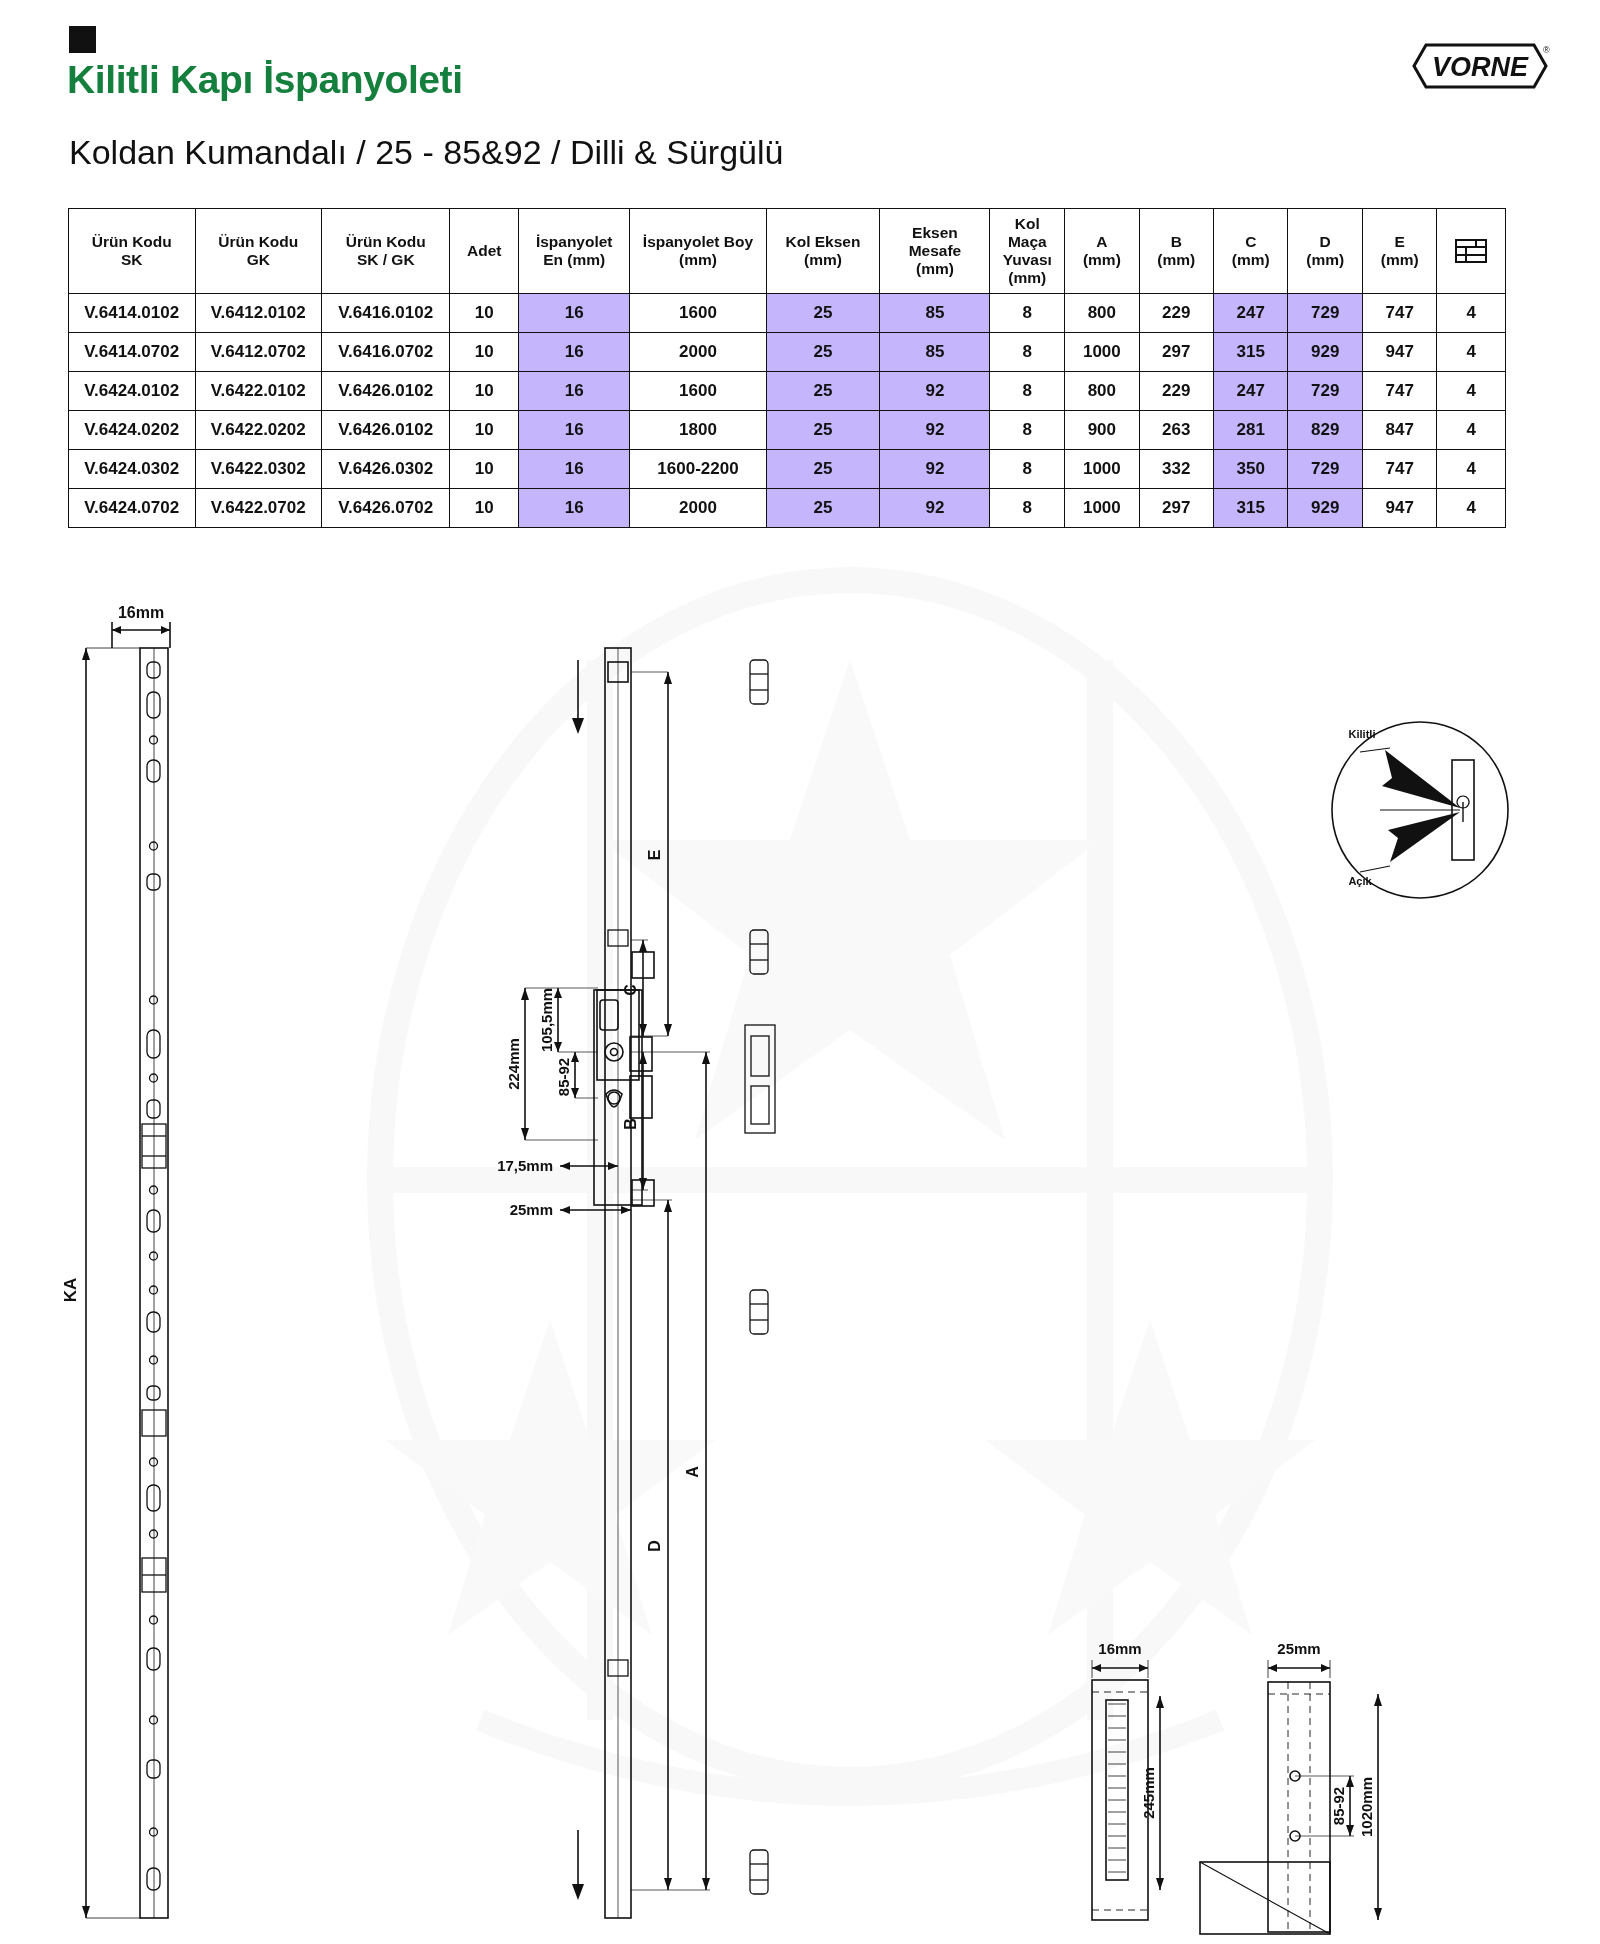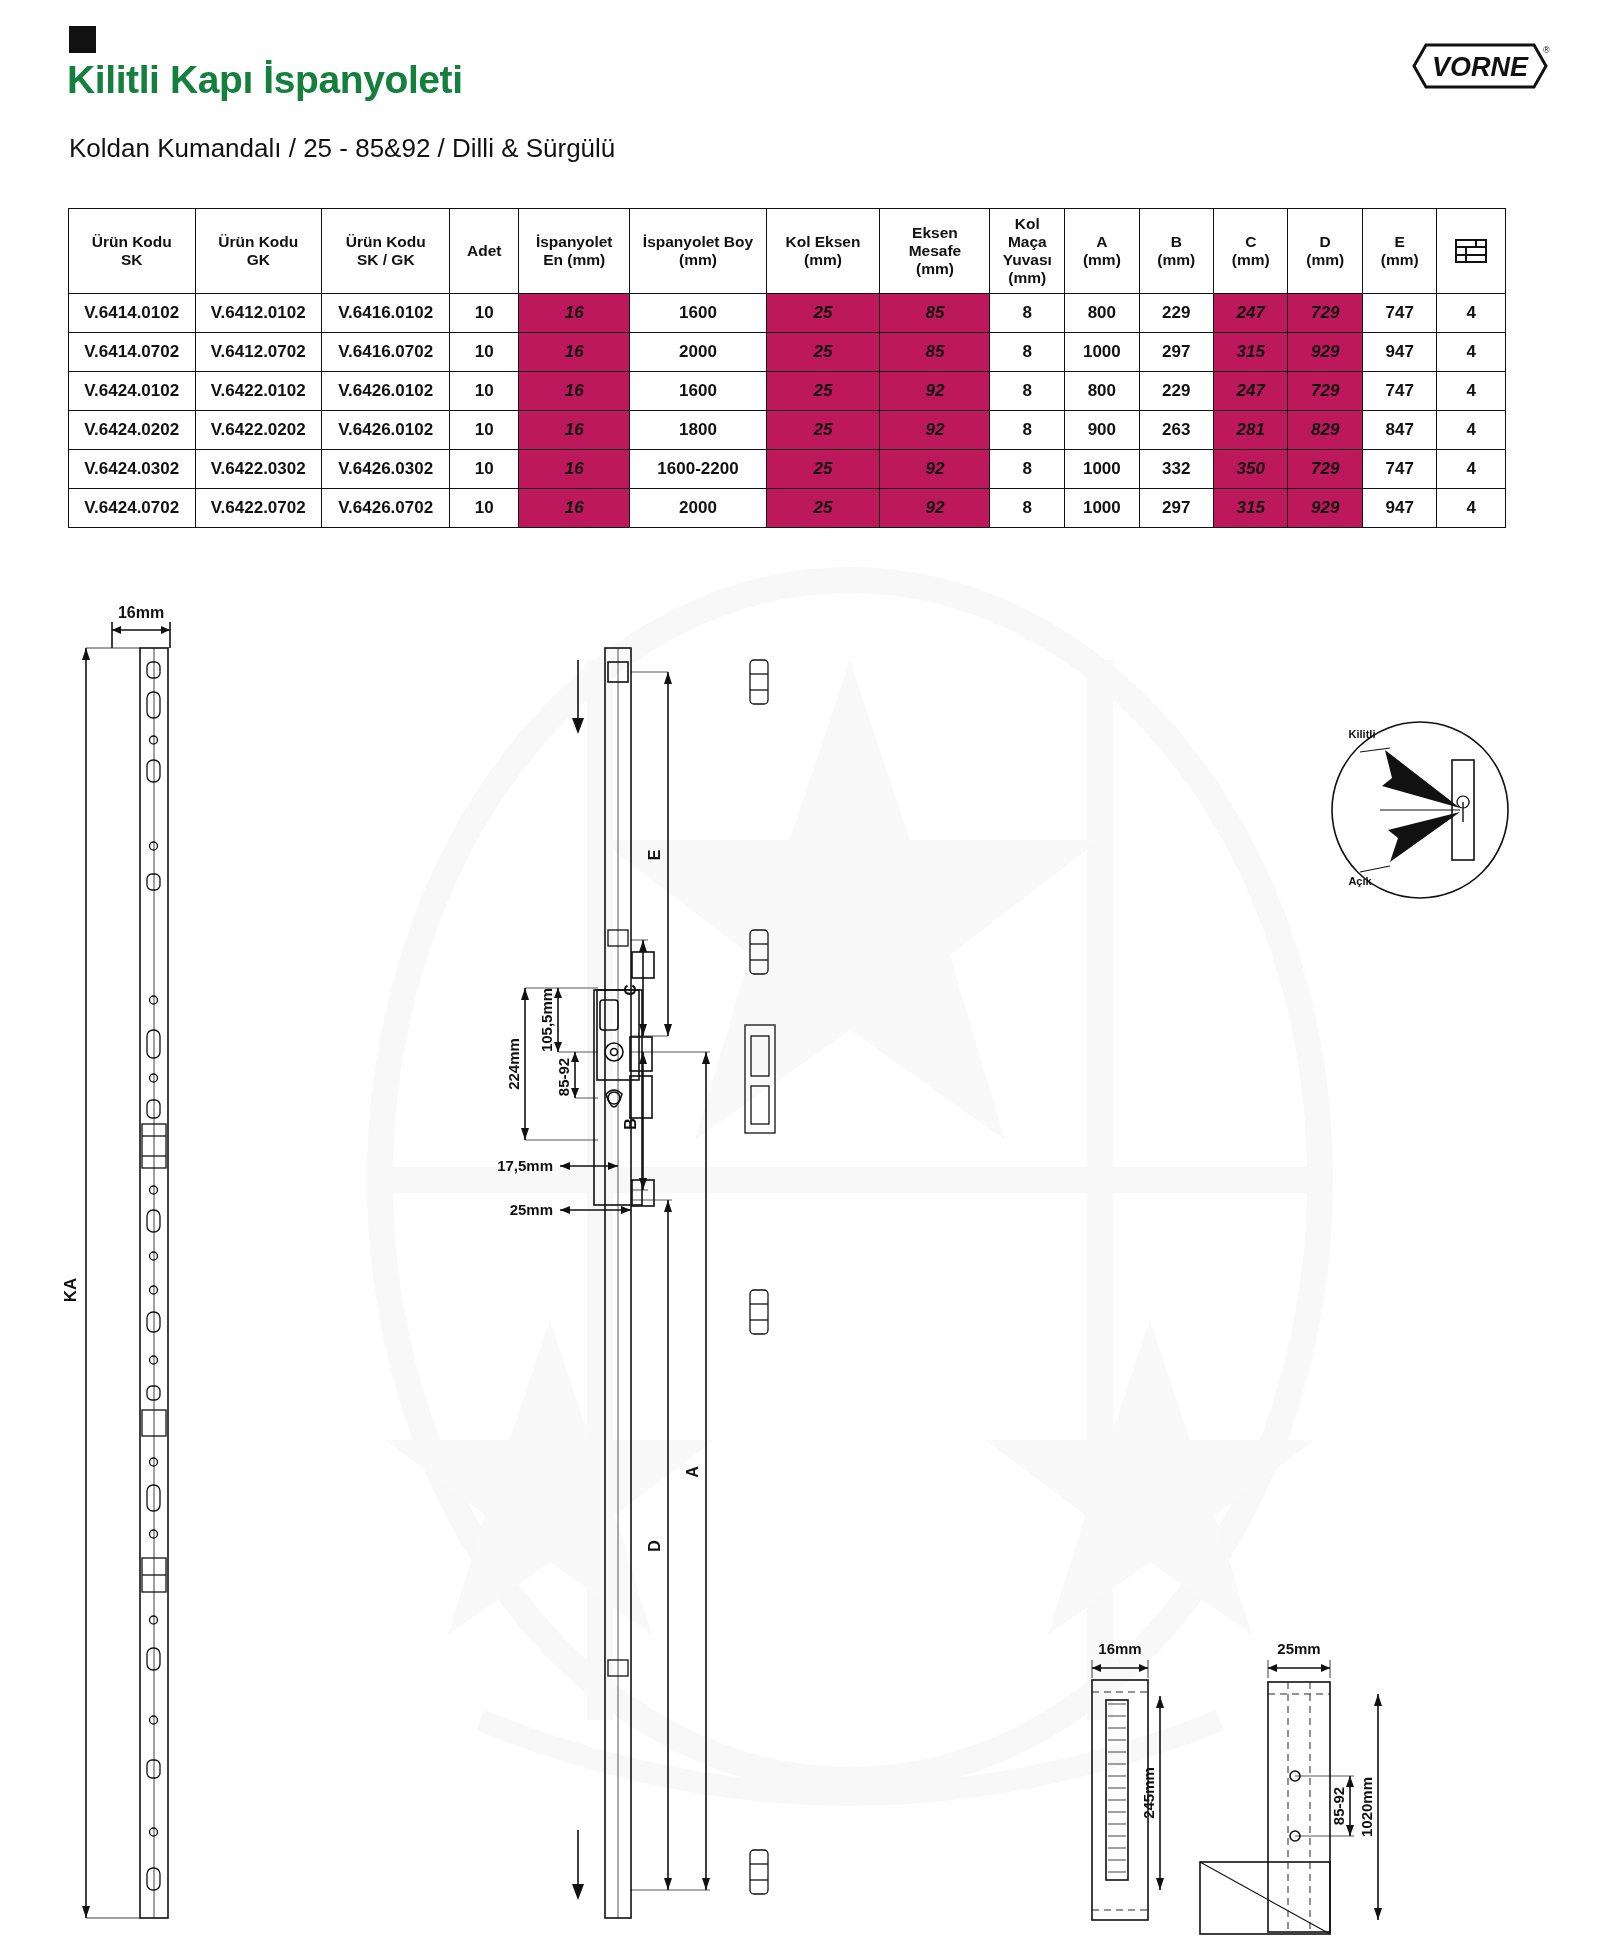--- a/index.html
+++ b/index.html
@@ -42,21 +42,21 @@
     top: 58px;
     font-size: 39px;
     font-weight: bold;
     letter-spacing: -0.4px;
     color: #15803d;
   }
   .subtitle {
     position: absolute;
     left: 69px;
     top: 133px;
-    font-size: 26px;
+    font-size: 34px;
     font-weight: 500;
     color: #111;
   }
   .logo {
     position: absolute;
     right: 55px;
     top: 39px;
     width: 135px;
     height: 52px;
   }
@@ -86,21 +86,21 @@
     font-size: 15.5px;
     line-height: 1.15;
     padding: 2px 3px;
   }
   table.specs tbody td {
     height: 36px;
     font-size: 17px;
     padding: 1px 2px;
     white-space: nowrap;
   }
-  .col-shade { background: #be185d; font-style: italic; }
+  .col-shade { background: #c4b5fd; }
   .icon-cell svg { display: block; margin: 0 auto; }
 
   
   .drawing {
     position: absolute;
     left: 0;
     top: 600px;
     width: 1328px;
     height: 1344px;
   }

